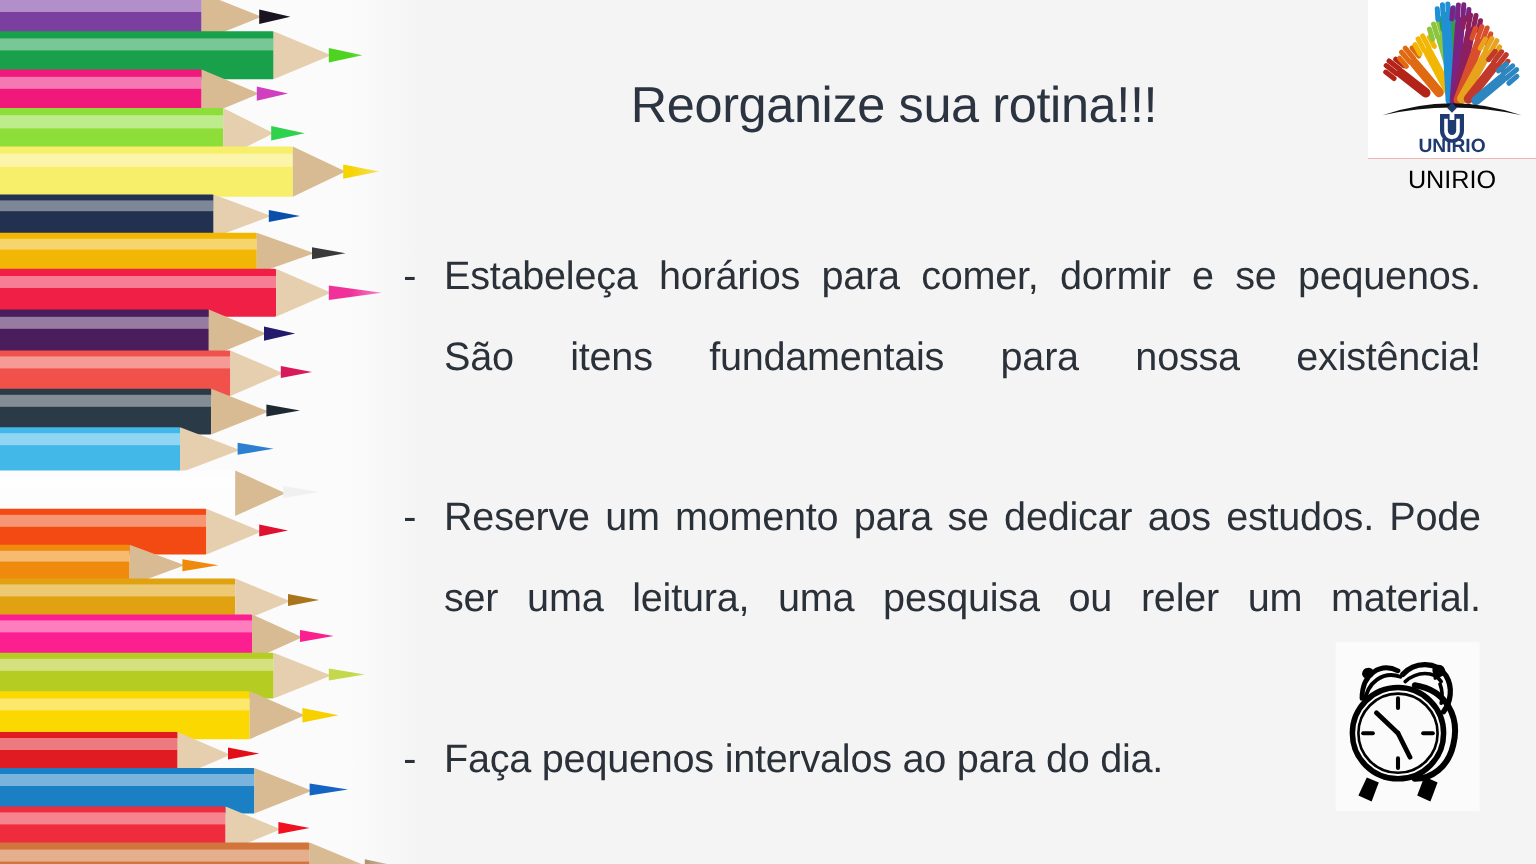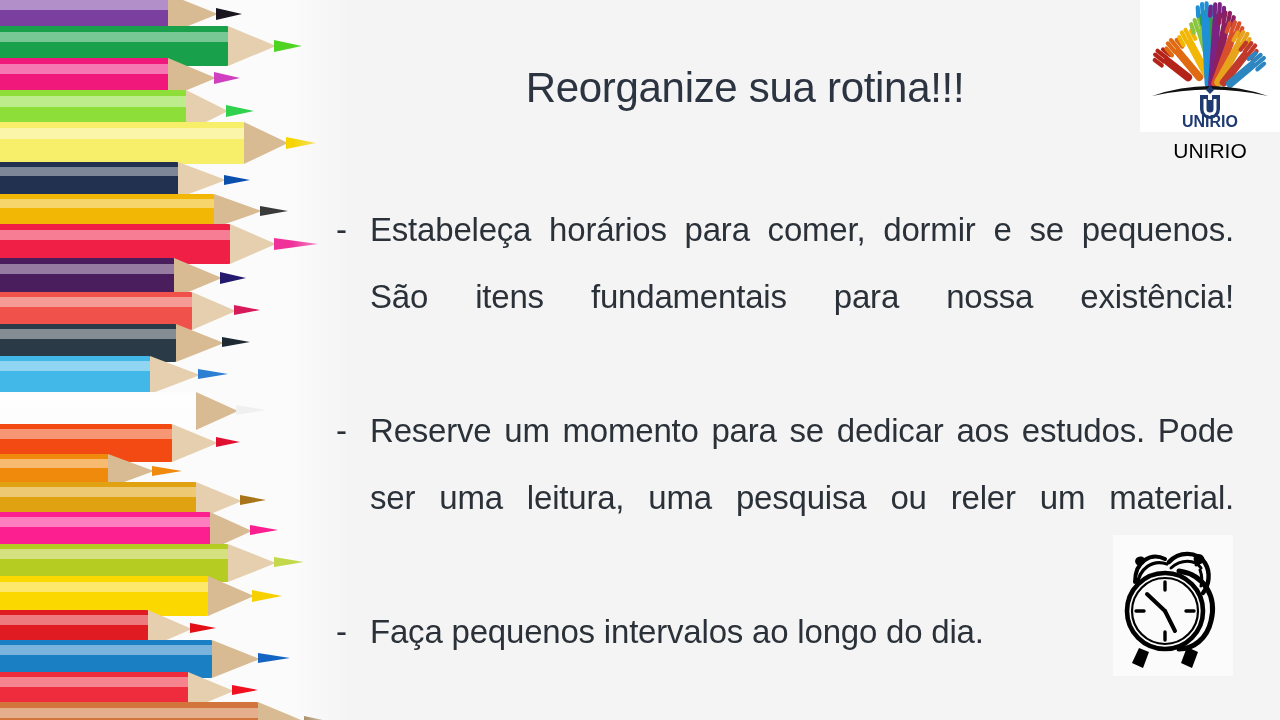--- a/index.html
+++ b/index.html
@@ -292,21 +292,21 @@
       <span class="btext">Estabeleça horários para comer, dormir e se pequenos. São itens fundamentais para nossa existência!</span>
     </div>
 
     <div class="bullet">
       <span class="dash">-</span>
       <span class="btext">Reserve um momento para se dedicar aos estudos. Pode ser uma leitura, uma pesquisa ou reler um material.</span>
     </div>
 
     <div class="bullet nojustify">
       <span class="dash">-</span>
-      <span class="btext">Faça pequenos intervalos ao longo do dia.</span>
+      <span class="btext">Faça pequenos intervalos ao para do dia.</span>
     </div>
 
   </div>
 
   <div id="logo-box">
     <svg id="logo-svg" width="140" height="132" viewBox="0 0 140 132">
       <rect x="0" y="0" width="140" height="132" fill="#ffffff"></rect>
       <g>
 
         <g transform="translate(22,62) rotate(-52)">

